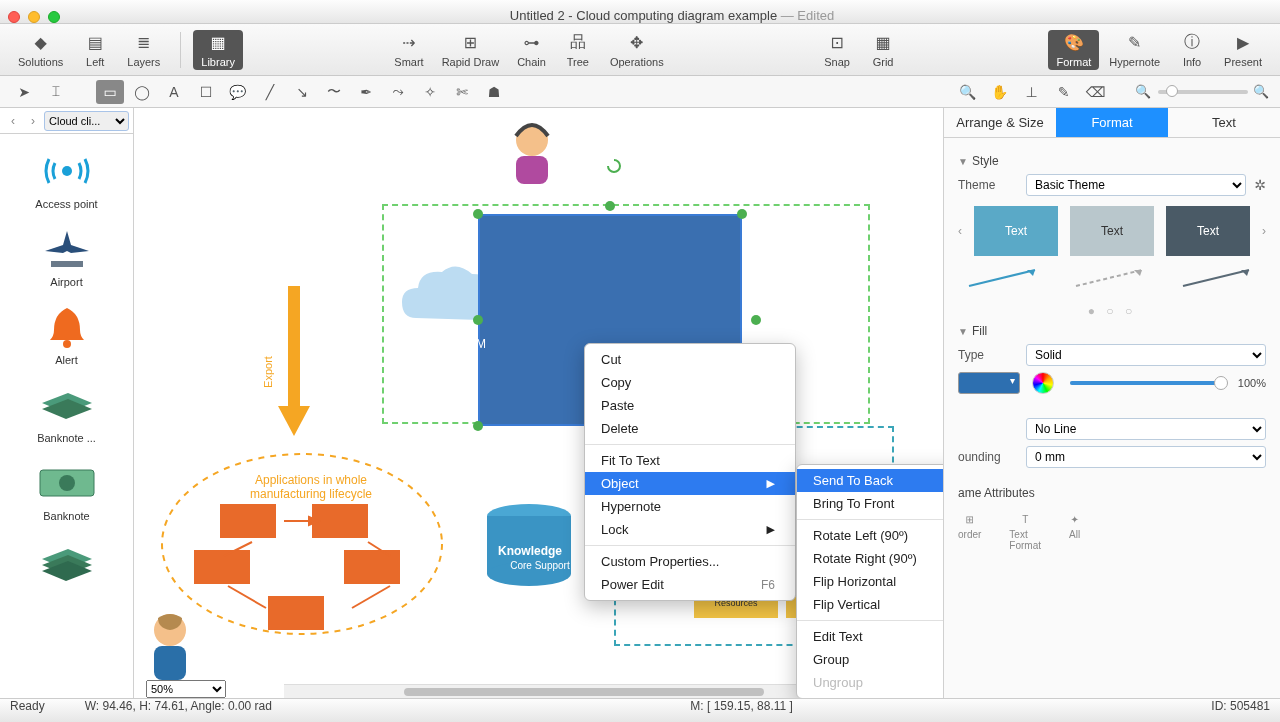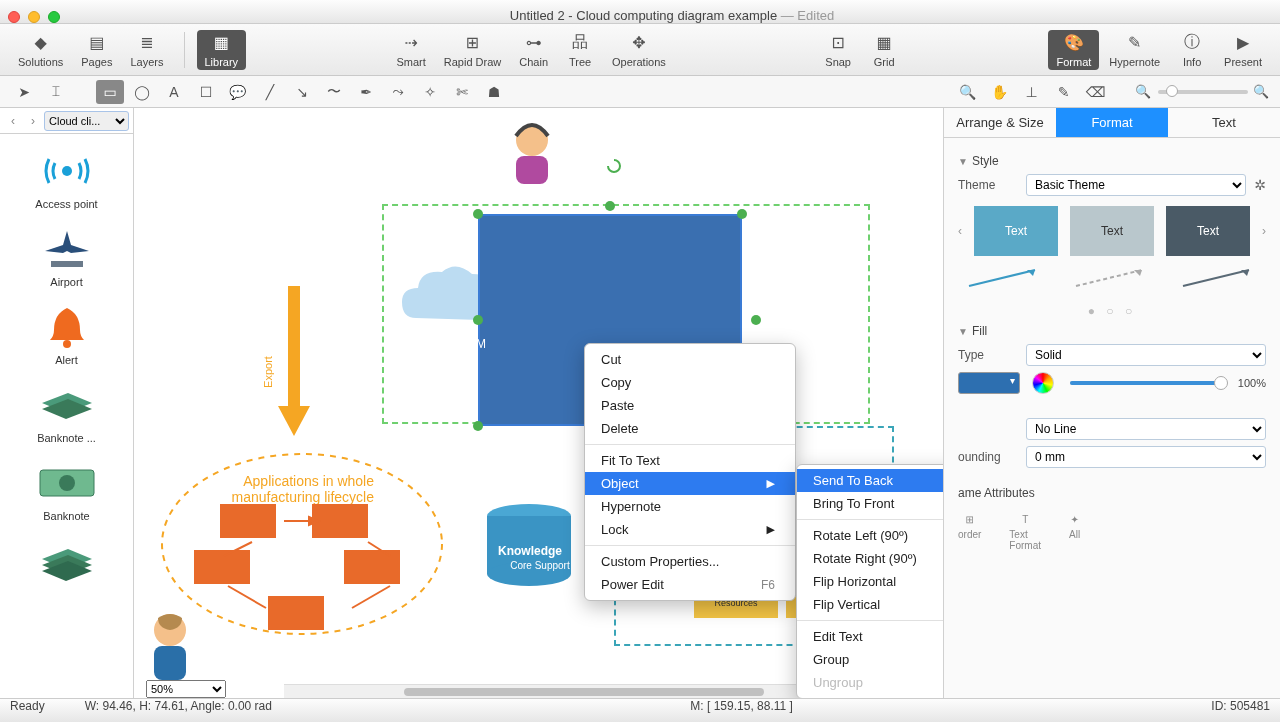--- a/index.html
+++ b/index.html
@@ -120,21 +120,21 @@
 </div>
 
 <div class="maintb">
   <div class="tb-group">
     <div class="tb-item">
         <div class="ic">◆</div>
         <div class="lb">Solutions</div>
       </div>
     <div class="tb-item">
         <div class="ic">▤</div>
-        <div class="lb">Pages</div>
+        <div class="lb">Left</div>
       </div>
     <div class="tb-item">
         <div class="ic">≣</div>
         <div class="lb">Layers</div>
       </div>
   </div>
   <div class="tb-sep"></div>
   <div class="tb-item active">
       <div class="ic">▦</div>
       <div class="lb">Library</div>
@@ -333,21 +333,21 @@
     <div class="handle" style="left:339px;top:207px"></div>
     <div class="handle" style="left:617px;top:207px"></div>
     <div class="handle" style="left:339px;top:313px"></div>
     <div class="handle" style="left:471px;top:321px"></div>
     <div class="handle" style="left:603px;top:313px"></div>
     <div class="cv" style="left:342px;top:229px;color:#fff;font-size:12px">M</div>
 
     <svg class="cv" style="left:18px;top:336px" width="300" height="200">
         <ellipse cx="150" cy="100" rx="140" ry="90" fill="none" stroke="#f5a623" stroke-width="2" stroke-dasharray="6 6"></ellipse>
       </svg>
-    <div class="cv" style="left:80px;top:365px;color:#f5a623;font-size:14px;text-align:right;white-space:pre;width:160px">Applications in whole
+    <div class="cv" style="left:97px;top:365px;color:#f5a623;font-size:12px;text-align:center;white-space:pre;width:160px">Applications in whole
 manufacturing lifecycle</div>
 
     <div class="cv" style="left:86px;top:396px;width:56px;height:34px;background:#e86a2a"></div>
     <div class="cv" style="left:178px;top:396px;width:56px;height:34px;background:#e86a2a"></div>
     <div class="cv" style="left:60px;top:442px;width:56px;height:34px;background:#e86a2a"></div>
     <div class="cv" style="left:210px;top:442px;width:56px;height:34px;background:#e86a2a"></div>
     <div class="cv" style="left:134px;top:488px;width:56px;height:34px;background:#e86a2a"></div>
     <svg class="cv" style="left:60px;top:396px" width="210" height="130">
         <g stroke="#e86a2a" stroke-width="2" fill="#e86a2a">
           <path d="M90 17 L115 17"></path>

